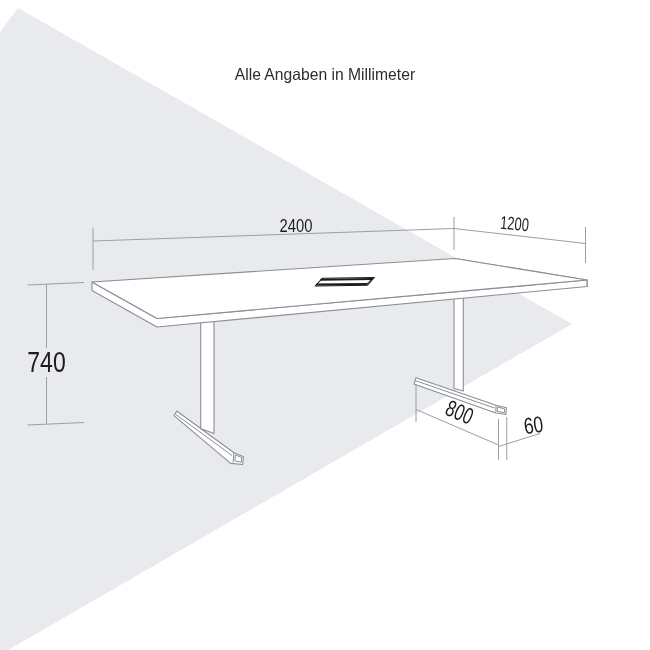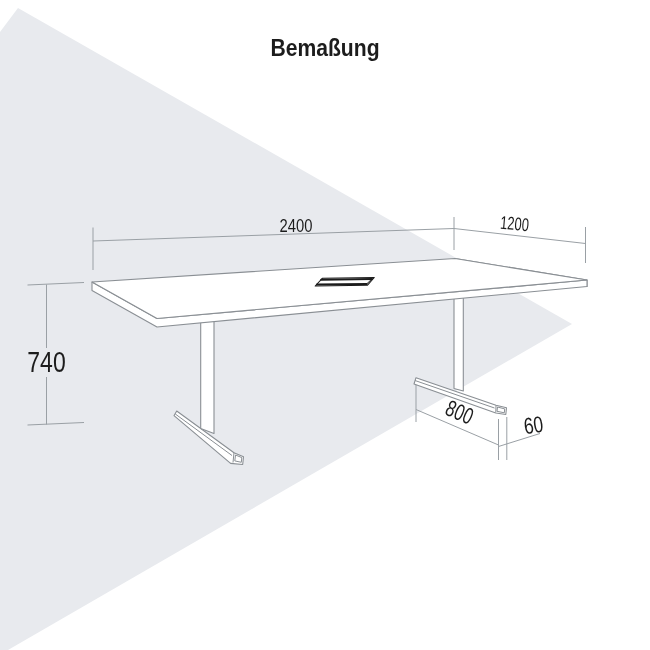--- a/index.html
+++ b/index.html
@@ -79,14 +79,14 @@
       <line class="grom" stroke-width="1" x1="366.6" y1="284" x2="372" y2="278.9"></line>
     </g>
 
     <text class="dimtext" font-size="18.5" text-anchor="middle" transform="translate(296,231.5) scale(0.8,1)">2400</text>
     <text class="dimtext" font-size="18.5" text-anchor="middle" transform="translate(514,230) rotate(5) scale(0.7,1)">1200</text>
     <text class="dimtext" font-size="29.5" text-anchor="middle" transform="translate(46.5,371.5) scale(0.78,1)">740</text>
     <text class="dimtext" font-size="23" text-anchor="middle" transform="translate(456.5,419.5) rotate(23) scale(0.72,1)">800</text>
     <text class="dimtext" font-size="23" text-anchor="middle" transform="translate(534.5,433) rotate(-8) scale(0.76,1)">60</text>
   </svg>
 
-  <div class="hdr title"><span>Bemaßung</span></div>
+  <div class="hdr subtitle"><span>Alle Angaben in Millimeter</span></div>
 </div>
 
 </body></html>

